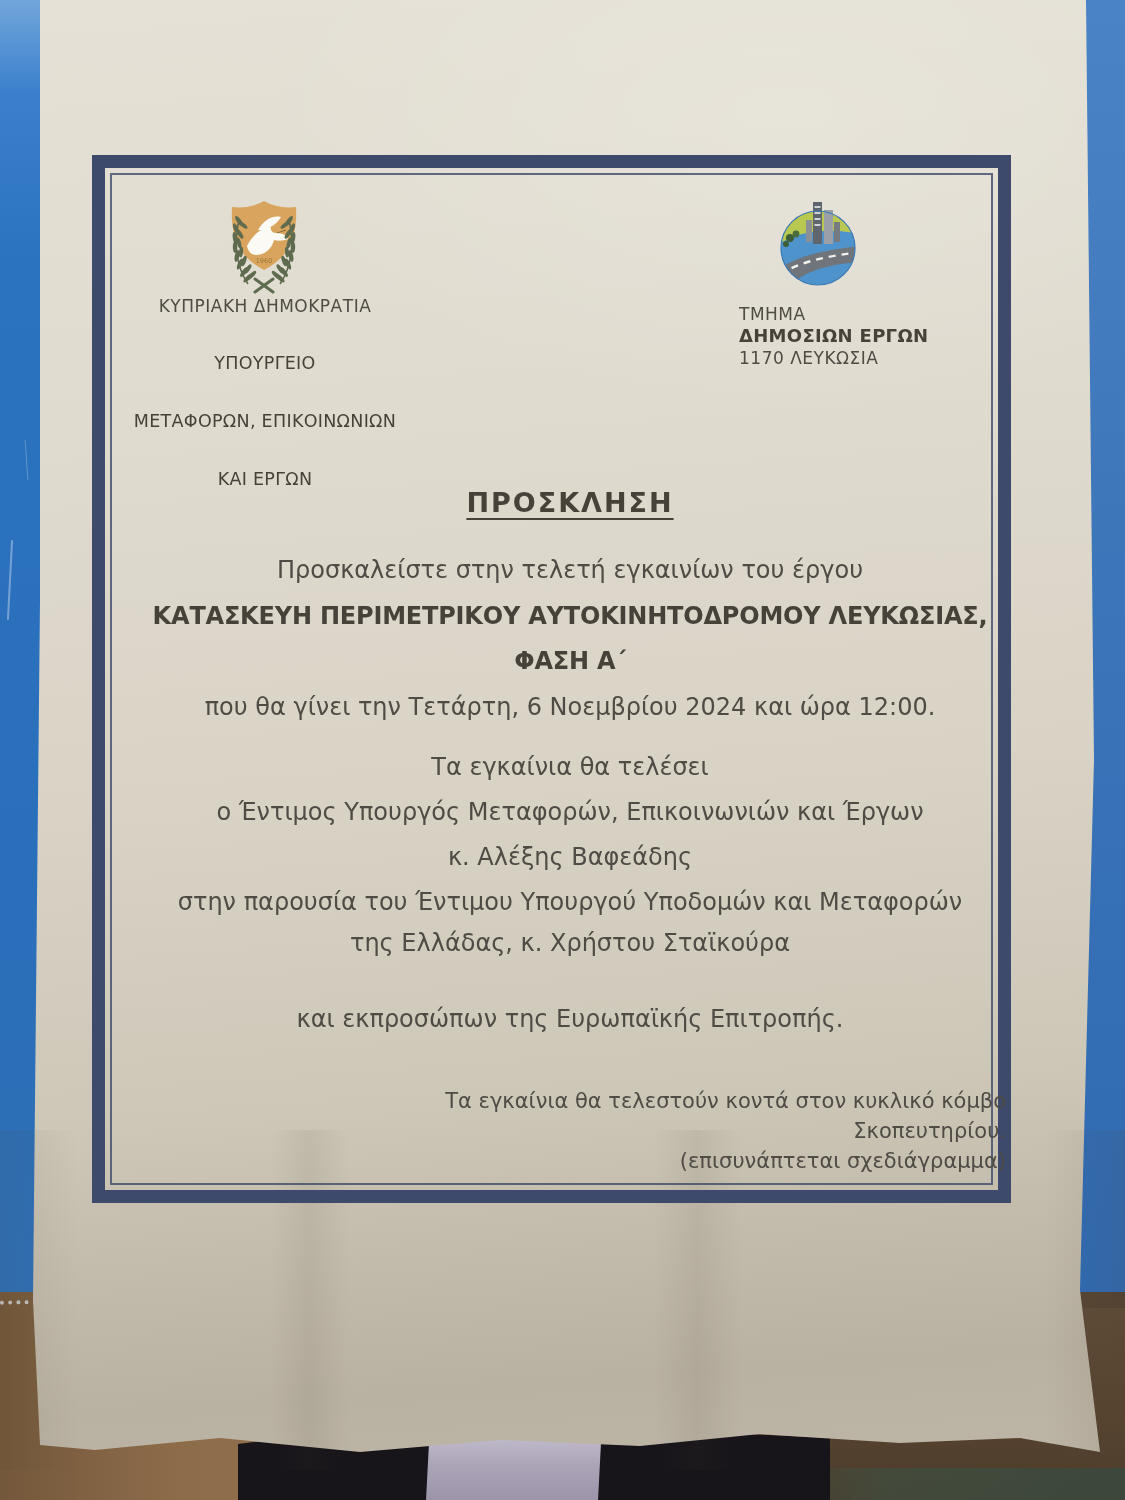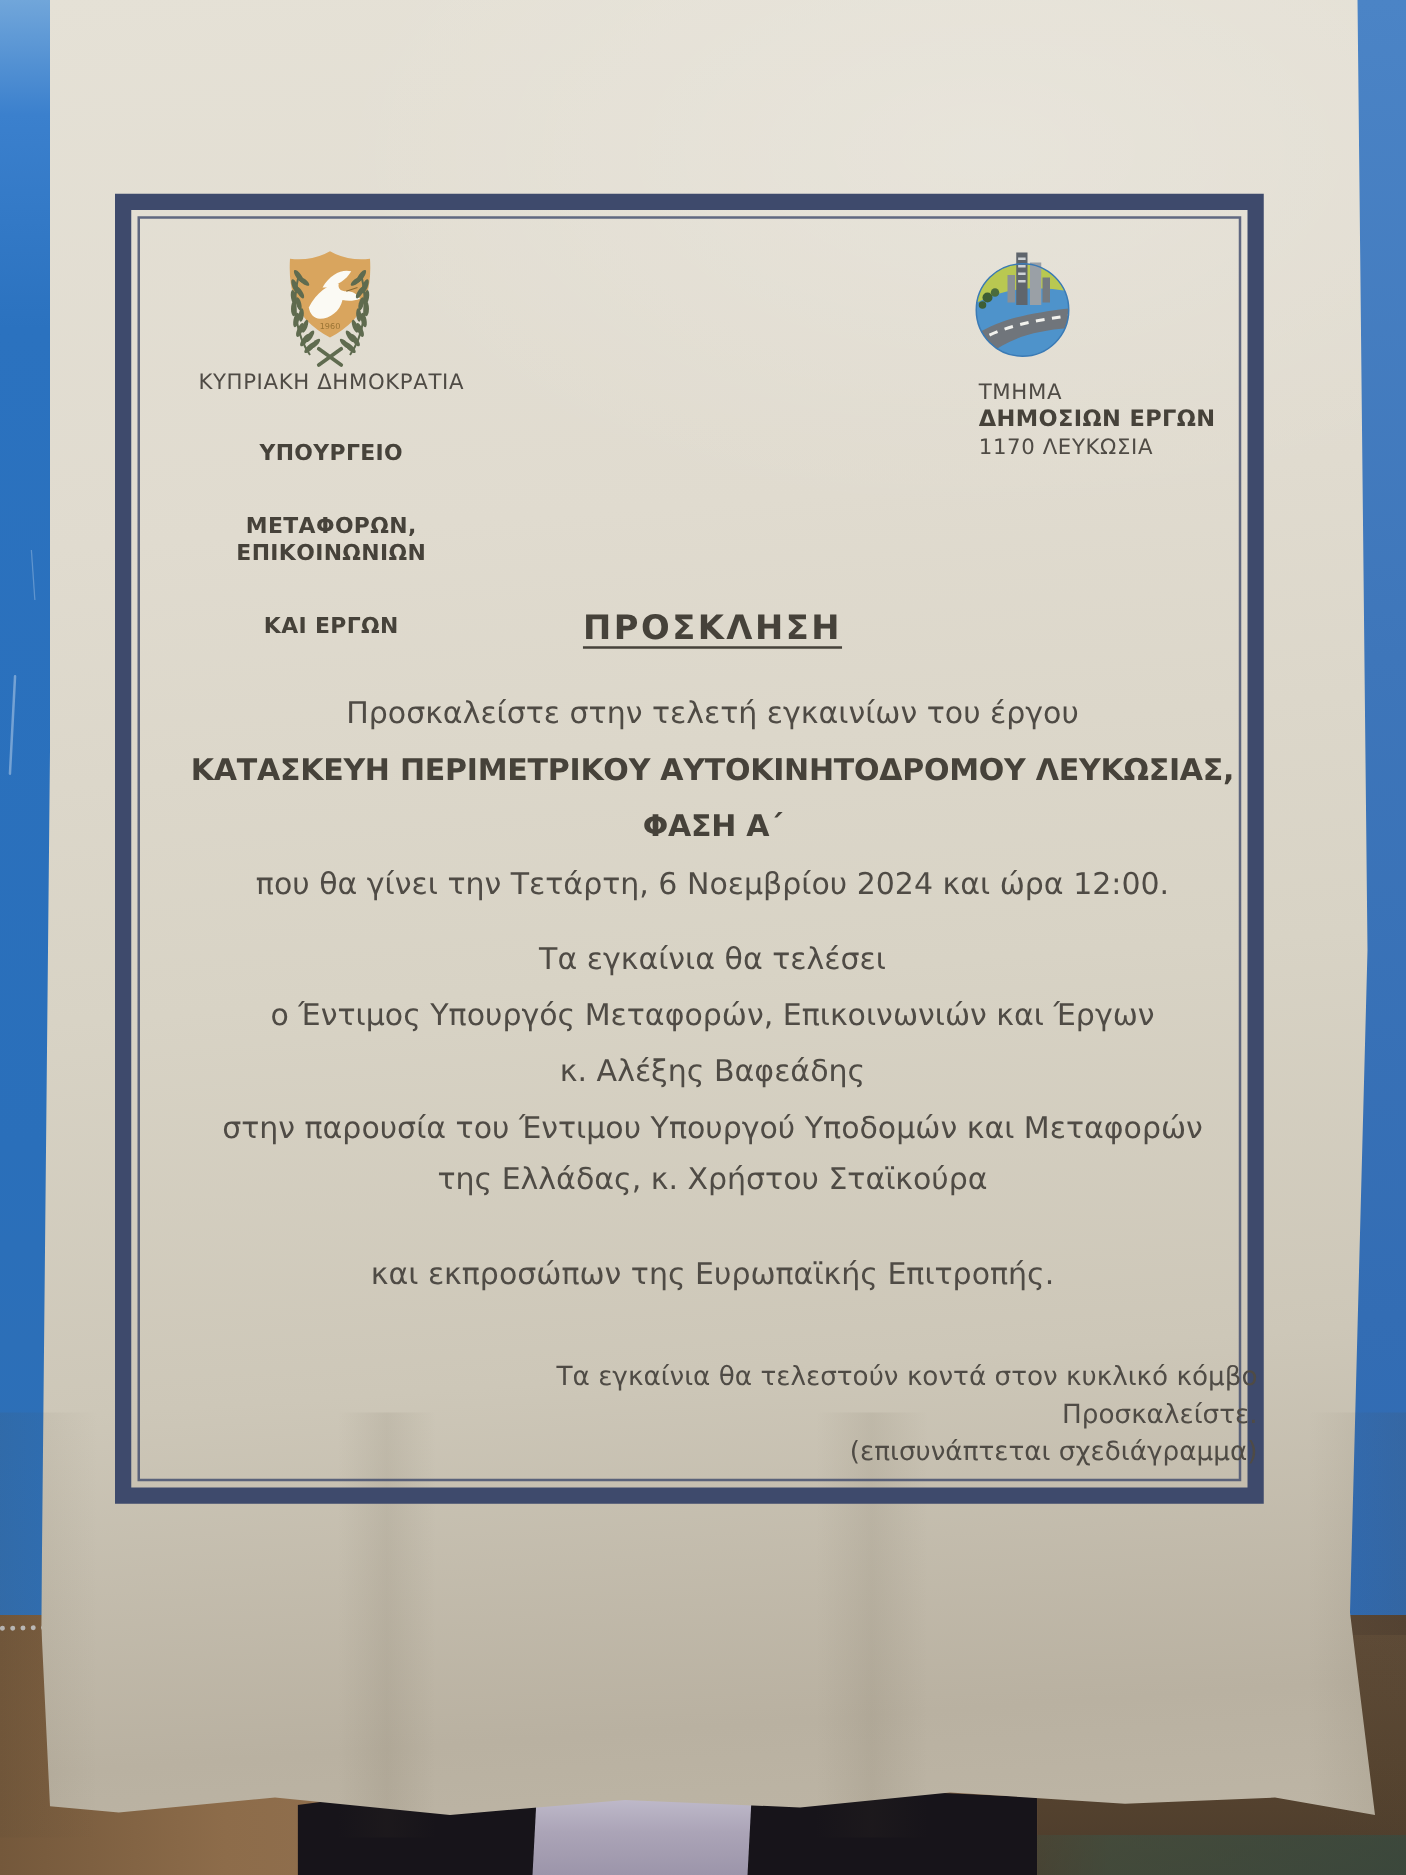--- a/index.html
+++ b/index.html
@@ -39,22 +39,22 @@
     clip-path:polygon(40px 0,1086px 0,1094px 760px,1080px 1290px,1100px 1452px,1020px 1438px,900px 1443px,760px 1434px,640px 1446px,500px 1440px,360px 1452px,220px 1438px,95px 1450px,40px 1445px,33px 1300px,40px 600px);}
   .paper-shade{left:0;top:1130px;width:1125px;height:340px;pointer-events:none;
     background:
       linear-gradient(90deg,rgba(80,70,50,.10) 0%,rgba(80,70,50,0) 7%,rgba(80,70,50,0) 24%,rgba(80,70,50,.09) 27.5%,rgba(80,70,50,0) 31%,rgba(80,70,50,0) 58%,rgba(80,70,50,.09) 62%,rgba(80,70,50,0) 66%,rgba(80,70,50,0) 93%,rgba(80,70,50,.12) 100%);}
 
   .frame{left:92px;top:155px;width:893px;height:1022px;border:13px solid var(--frame-navy);}
   .frame-inner{position:absolute;left:5px;top:5px;right:5px;bottom:5px;border:2px solid var(--frame-navy);opacity:.8;}
 
   .left-heading{left:120px;top:296px;width:290px;text-align:center;color:var(--text);}
   .left-heading .l1{font-size:17px;letter-spacing:.5px;margin-bottom:5px;}
-  .left-heading .lb{font-size:17.5px;font-weight:700;line-height:22px;color:var(--text-bold);letter-spacing:.3px;margin-top:36px;}
-  .right-heading{left:783px;top:303px;width:230px;text-align:left;color:var(--text);}
+  .left-heading .lb{font-size:17.5px;font-weight:400;line-height:22px;color:var(--text-bold);letter-spacing:.3px;margin-top:36px;}
+  .right-heading{left:739px;top:303px;width:230px;text-align:left;color:var(--text);}
   .right-heading .l1{font-size:17px;line-height:22px;letter-spacing:.5px;}
   .right-heading .lb{font-size:18px;font-weight:700;line-height:22px;color:var(--text-bold);letter-spacing:.3px;}
   .right-heading .l3{font-size:17px;line-height:22px;letter-spacing:.5px;}
 
   .doc-title{left:140px;top:487px;width:860px;text-align:center;font-size:27px;font-weight:700;
     letter-spacing:2px;color:var(--text-bold);text-decoration:underline;text-underline-offset:6px;text-decoration-thickness:2px;}
   .line{left:140px;width:860px;text-align:center;font-size:24px;line-height:30px;color:var(--text);}
   .line.bold{font-weight:700;color:var(--text-bold);letter-spacing:-.2px;}
   .note{left:300px;top:1086px;width:706px;text-align:right;font-size:21px;line-height:30px;color:var(--text);}
 
@@ -162,17 +162,17 @@
   <div class="abs line bold" style="top:646px">ΦΑΣΗ Α΄</div>
   <div class="abs line" style="top:692px">που θα γίνει την Τετάρτη, 6 Νοεμβρίου 2024 και ώρα 12:00.</div>
   <div class="abs line" style="top:752px">Τα εγκαίνια θα τελέσει</div>
   <div class="abs line" style="top:797px">ο Έντιμος Υπουργός Μεταφορών, Επικοινωνιών και Έργων</div>
   <div class="abs line" style="top:842px">κ. Αλέξης Βαφεάδης</div>
   <div class="abs line" style="top:887px">στην παρουσία του Έντιμου Υπουργού Υποδομών και Μεταφορών</div>
   <div class="abs line" style="top:928px">της Ελλάδας, κ. Χρήστου Σταϊκούρα</div>
   <div class="abs line" style="top:1004px">και εκπροσώπων της Ευρωπαϊκής Επιτροπής.</div>
 
   <div class="abs note">
-    <div>Τα εγκαίνια θα τελεστούν κοντά στον κυκλικό κόμβο Προσκαλείστε.</div>
+    <div>Τα εγκαίνια θα τελεστούν κοντά στον κυκλικό κόμβο Σκοπευτηρίου.</div>
     <div>(επισυνάπτεται σχεδιάγραμμα)</div>
   </div>
 
 </div>
 
 </body></html>

